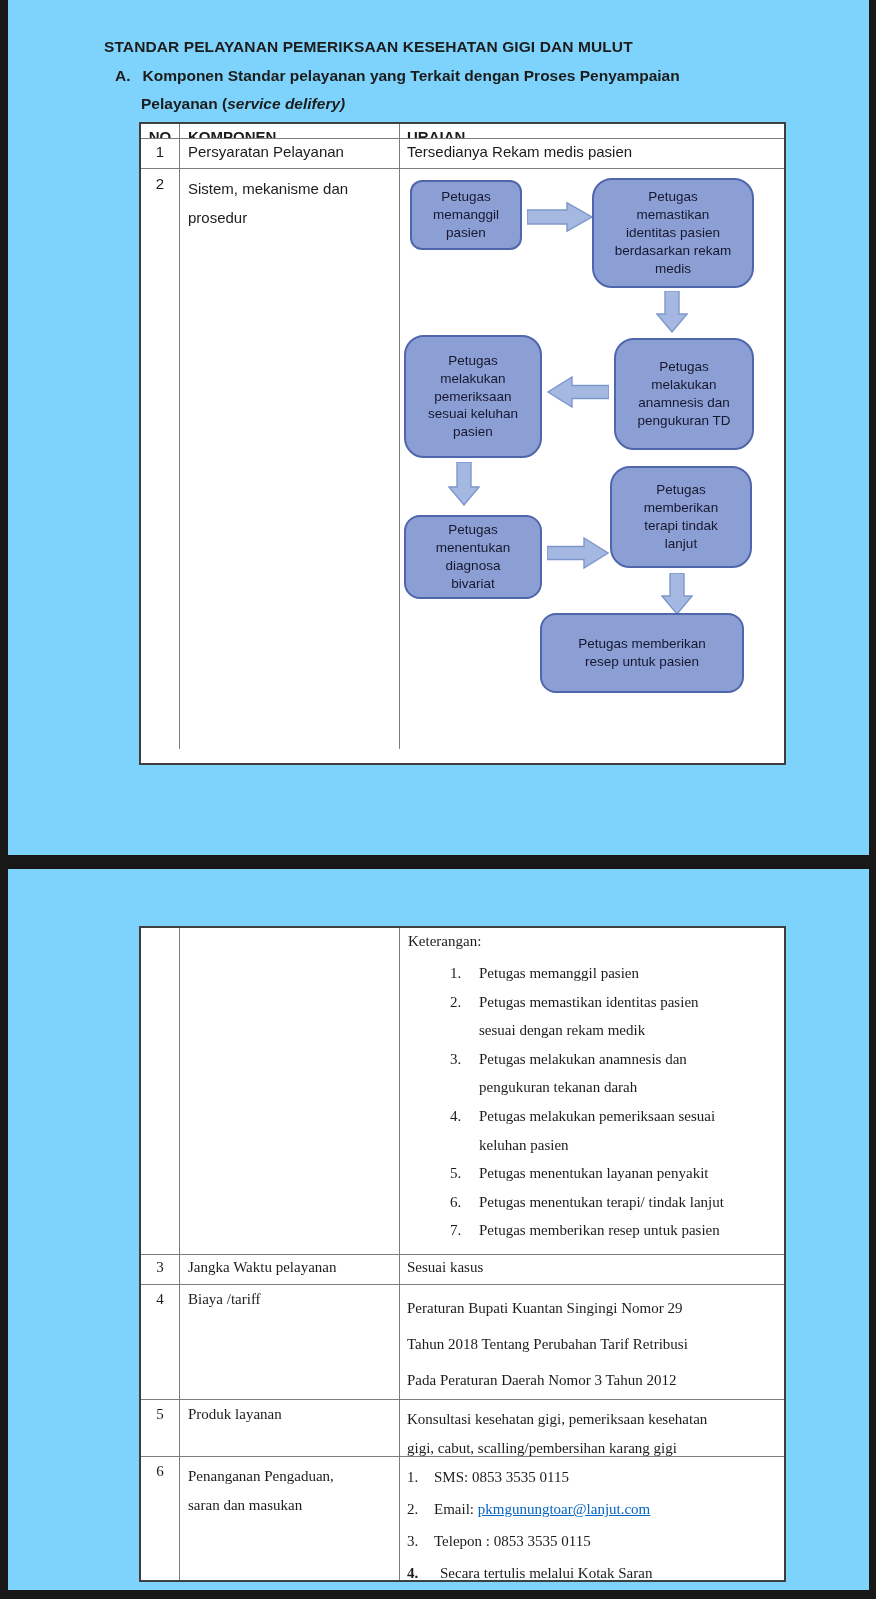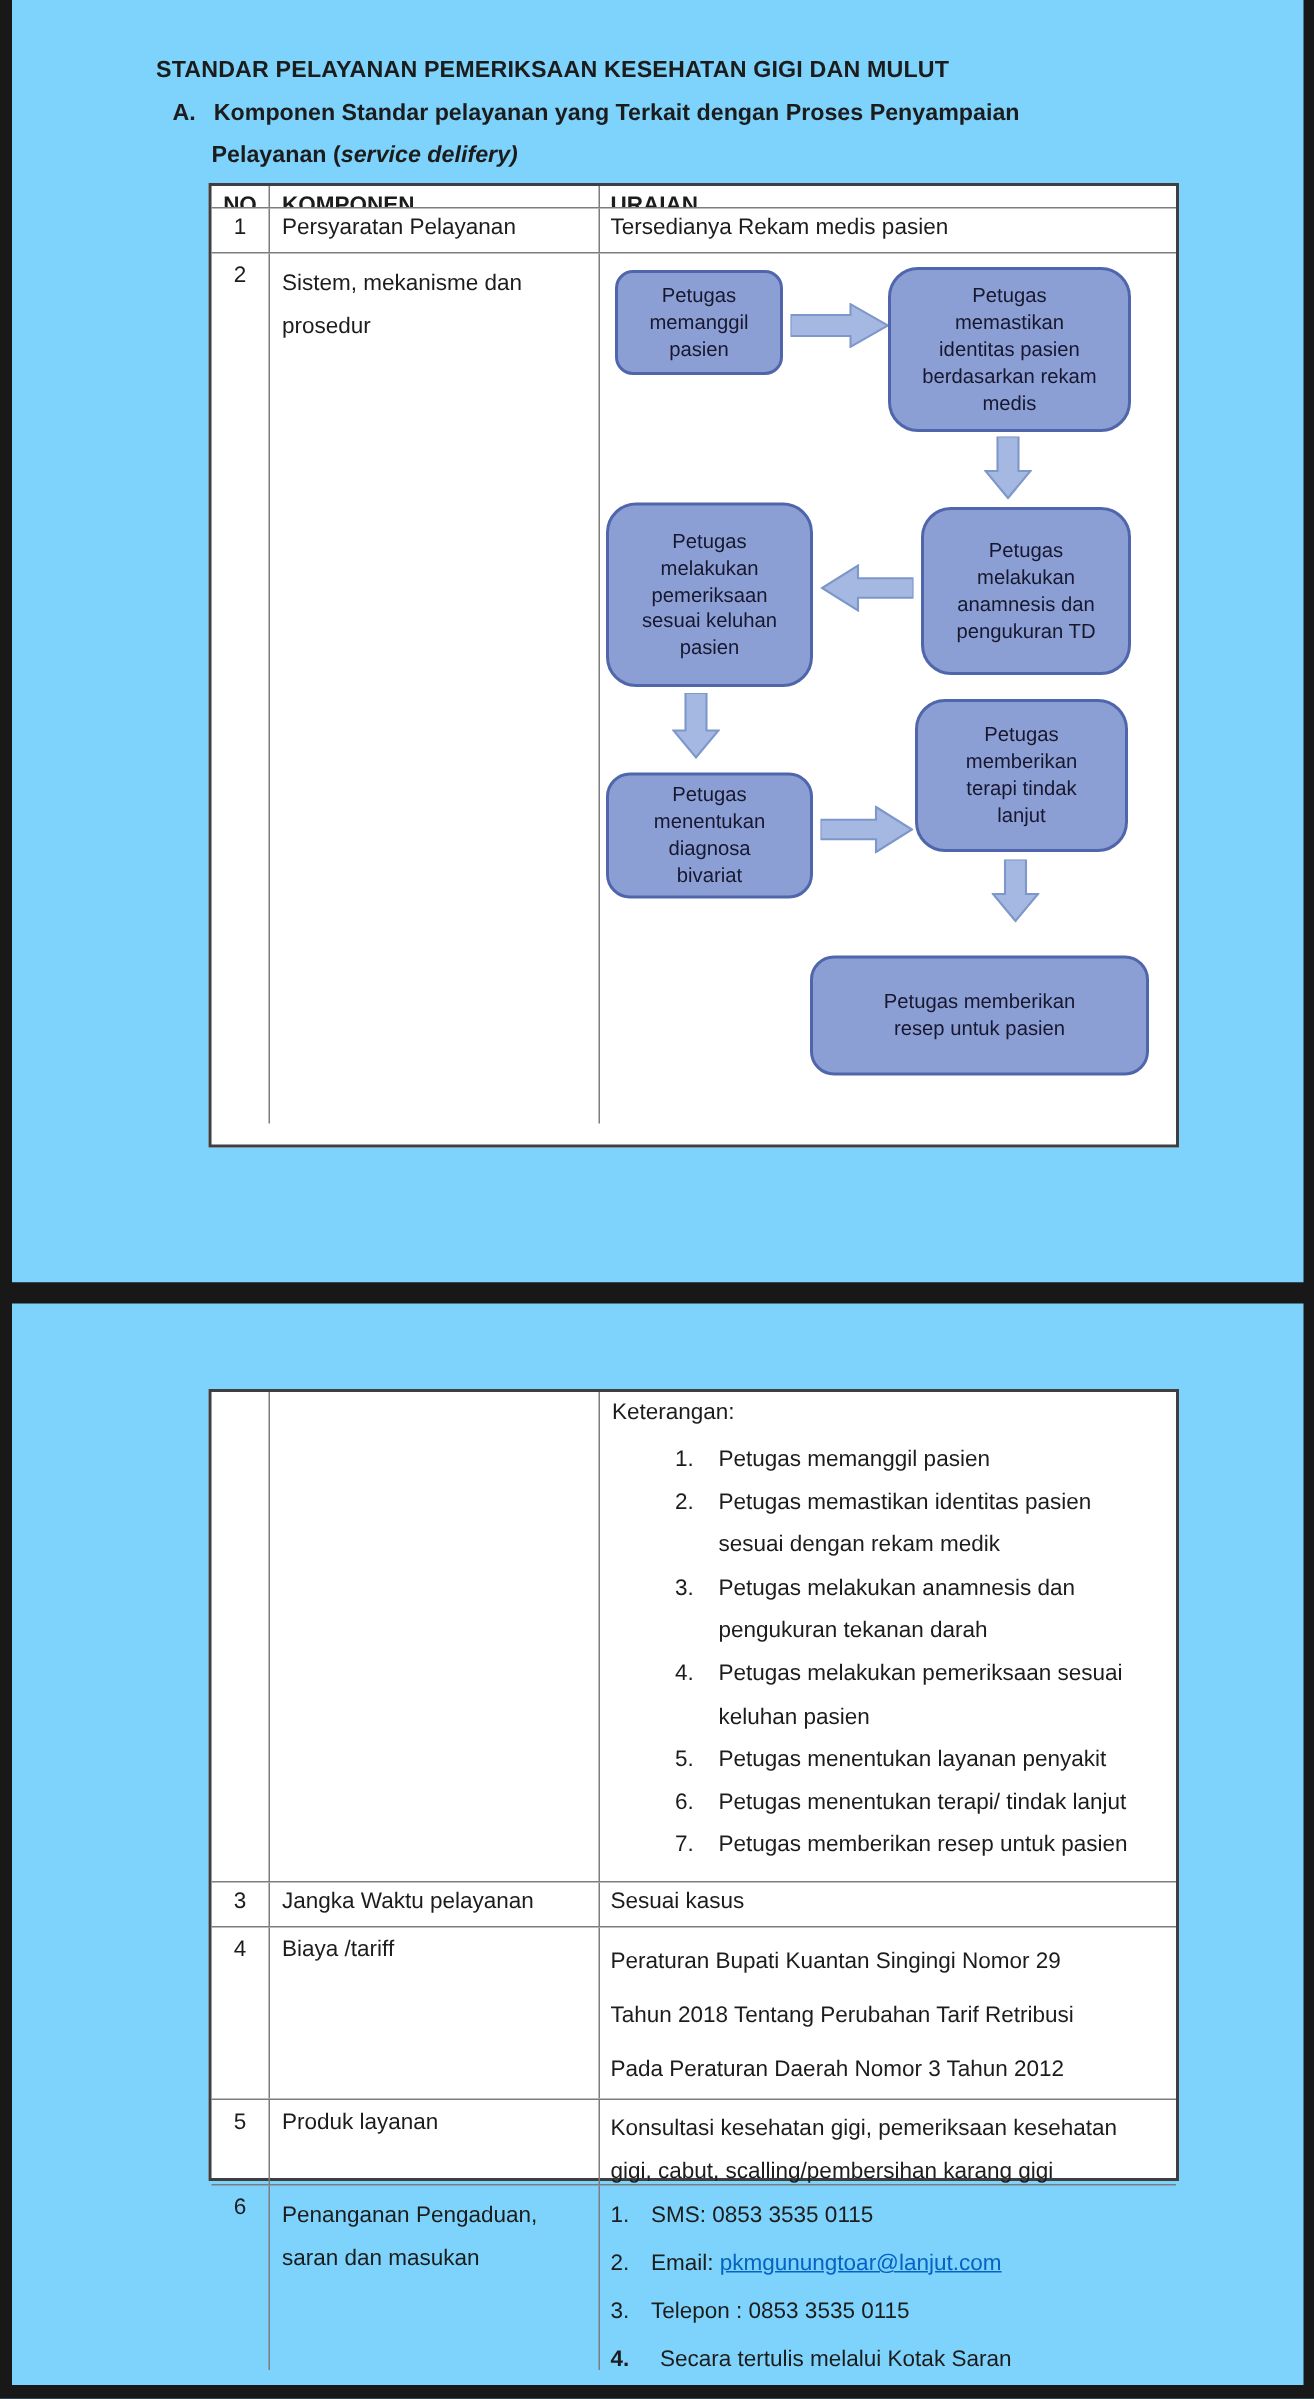--- a/index.html
+++ b/index.html
@@ -16,21 +16,21 @@
   #page2 { top:869px; height:721px; }
 
   .doc-title { position:absolute; left:96px; top:38px; font-size:15.5px; font-weight:bold; letter-spacing:.1px; }
   .heading-a { position:absolute; left:107px; top:67px; font-size:15.5px; font-weight:bold; }
   .heading-a .txt { margin-left:12px;text-align:right; }
   .heading-b { position:absolute; left:133px; top:95px; font-size:15.5px; font-weight:bold; }
   .heading-b .it { font-style:italic; }
 
   .doc-table { position:absolute; left:131px; width:647px; border:2px solid #3f3f3f; background:#fff; }
   #table1 { top:122px; height:643px; }
-  #table2 { top:57px;  height:528px; }
+  #table2 { top:57px;  height:656px;font-family:Liberation Serif, serif; }
   .tr { display:flex; border-bottom:1px solid #7d7d7d; }
   .tr:last-child { border-bottom:none; }
   .td { padding:4px 7px; font-size:15px; overflow:hidden; }
   .c-no  { width:39px; flex:none; border-right:1px solid #7d7d7d; text-align:center; }
   .c-komp{ width:220px; flex:none; border-right:1px solid #7d7d7d; }
   .c-ur  { flex:1; }
   .th { font-weight:bold; }
   .ml { white-space:pre-line; }
   .lh29 { line-height:29px; padding-top:5px; }
 
@@ -158,21 +158,21 @@
 memberikan
 terapi tindak
 lanjut</div>
 
         <div class="farrow" style="left:261px; top:404px">
           <svg width="32" height="42" viewBox="0 0 32 42">
               <polygon points="9,0 23,0 23,23 31,23 16,41 1,23 9,23" fill="#a5b8e2" stroke="#7e97cb" stroke-width="1.4"></polygon>
             </svg>
         </div>
 
-        <div class="fbox" style="left:140px; top:468px; width:226px; height:80px;  border-radius:16px">Petugas memberikan
+        <div class="fbox" style="left:140px; top:444px; width:204px; height:80px;  border-radius:16px">Petugas memberikan
 resep untuk pasien</div>
 
       </div>
     </div>
   </div>
 </div>
 
 <div class="band" style="top:855px; height:14px"></div>
 <div class="band" style="top:1590px; height:9px"></div>
 

